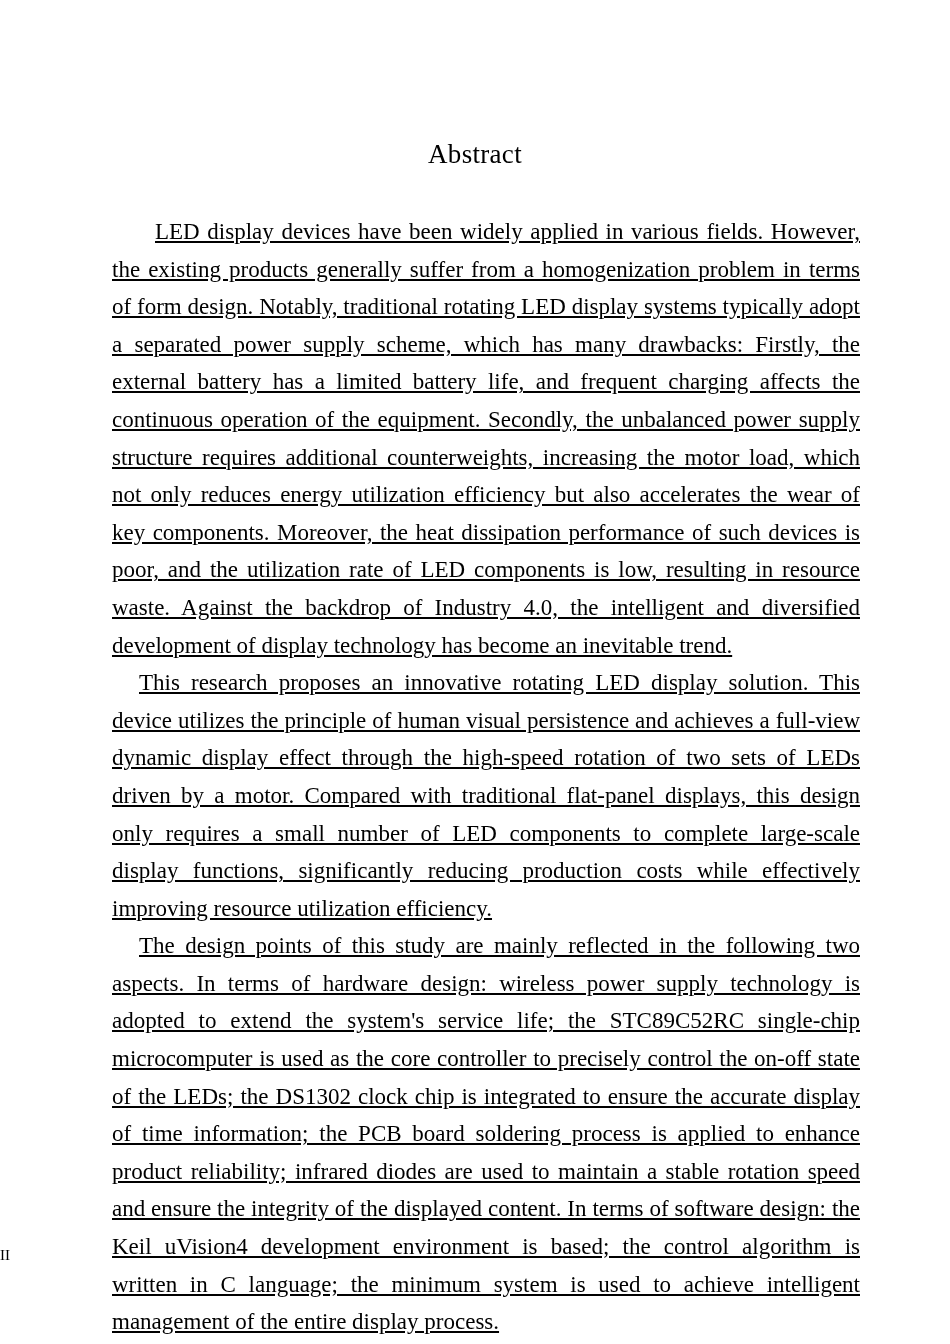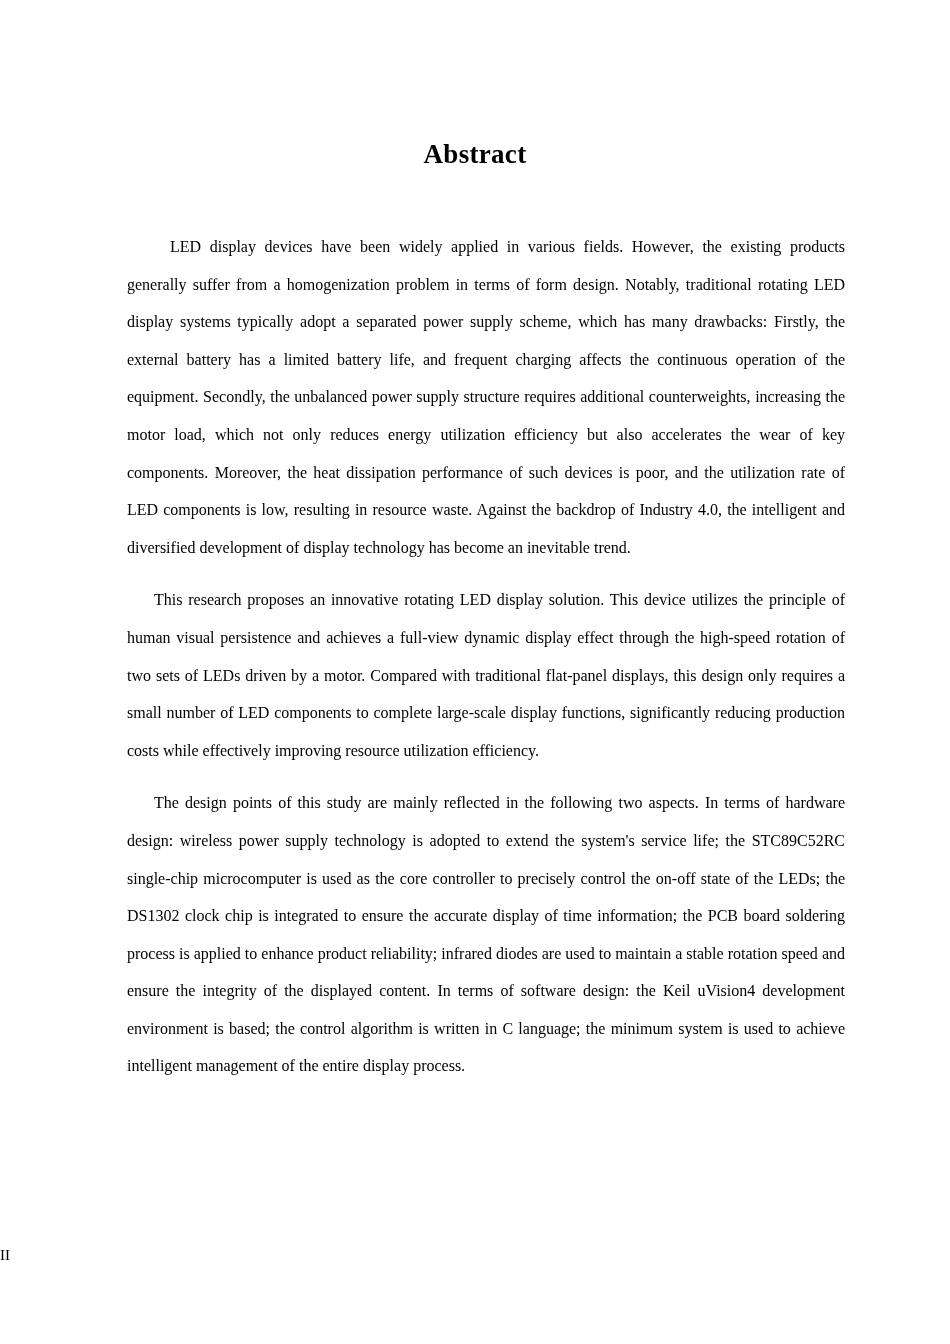--- a/index.html
+++ b/index.html
@@ -22,36 +22,37 @@
     box-sizing: border-box;
   }
   .page-title {
     position: absolute;
     top: 120px;
     left: 0;
     width: 950px;
     text-align: center;
     font-size: 27px;
     line-height: 1.2;
-    font-weight: bold;
+    font-weight: normal;
     letter-spacing: 0.3px;
   }
   .body-block {
     position: absolute;
     top: 213px;
     left: 112px;
     width: 748px;
   }
   .para {
-    margin: 15px;
-    font-size: 16px;
+    margin: 0;
+    font-size: 23px;
     line-height: 37.6px;
     text-align: justify;
     text-justify: inter-word;
     hyphens: none;
+    text-decoration: underline;
     -webkit-hyphens: none;
   }
   .para.indent-wide {
     text-indent: 43px;
   }
   .para.indent-narrow {
     text-indent: 27px;
   }
   .keywords {
     position: absolute;

